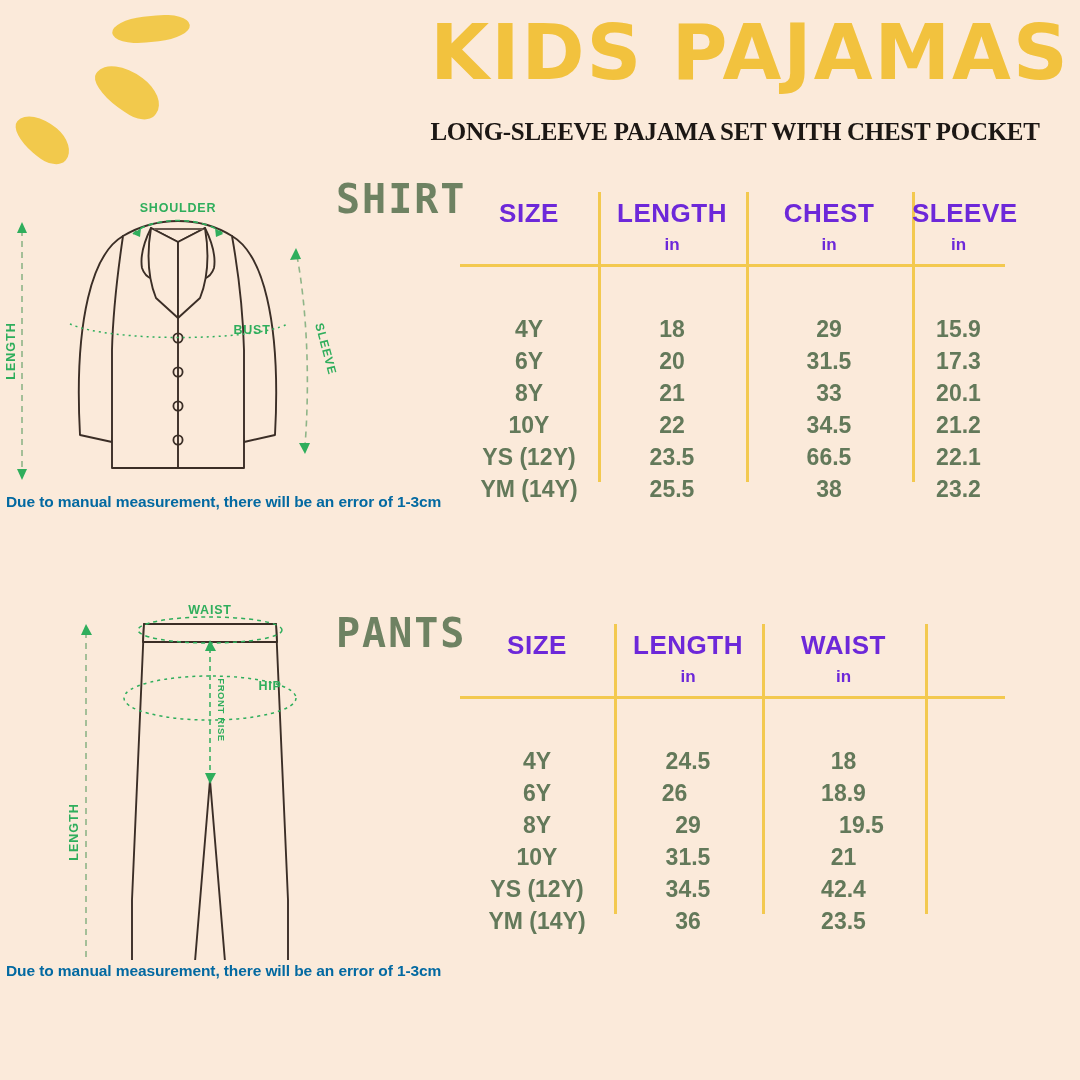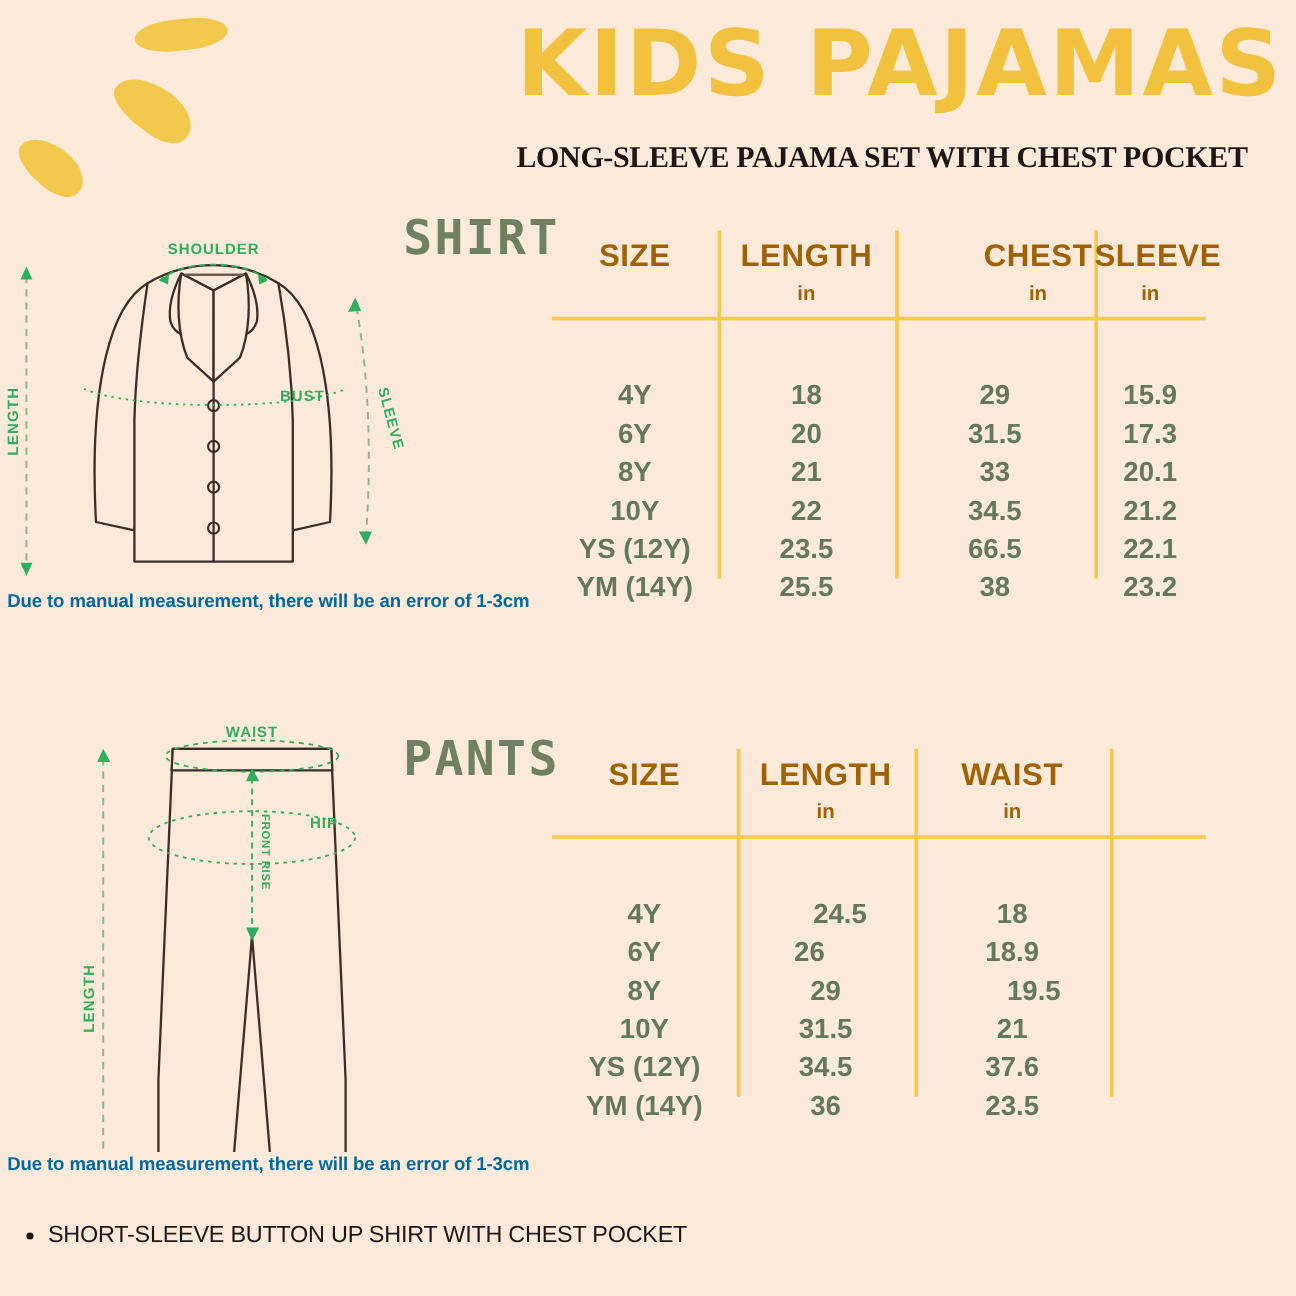--- a/index.html
+++ b/index.html
@@ -49,21 +49,21 @@
   
   .size-table { position:absolute; }
   #shirt-table { left:460px; top:192px; width:545px; height:290px; }
   #pants-table { left:460px; top:624px; width:545px; height:290px; }
 
   .vline { position:absolute; width:3px; background:#F3C94F; top:0; }
   .hline { position:absolute; height:3px; background:#F3C94F; left:0; right:0; }
 
   .col-head {
     position:absolute; text-align:center;
-    color:#a16207; font-weight:700;
+    color:#6d28d9; font-weight:700;
   }
   .col-head .name { font-size:26px; letter-spacing:0.5px; display:block; }
   .col-head .unit { font-size:17px; font-weight:600; display:block; margin-top:6px; }
 
   .cell {
     position:absolute; text-align:center;
     color:#63795A; font-weight:700; font-size:23px;
     font-family:"Liberation Sans", sans-serif;
     margin-top:38px;
   }
@@ -181,21 +181,21 @@
   <div class="vline" style="left:452px; height:290px;"></div>
   <div class="hline" style="top:72px; width:545px;"></div>
 
   <div class="col-head" style="left:0;    top:6px;  width:138px;">
     <span class="name">SIZE</span>
   </div>
   <div class="col-head" style="left:138px; top:6px; width:148px;">
     <span class="name">LENGTH</span>
     <span class="unit">in</span>
   </div>
-  <div class="col-head" style="left:286px; top:6px; width:166px;margin-left:36px;">
+  <div class="col-head" style="left:286px; top:6px; width:166px;">
     <span class="name">CHEST</span>
     <span class="unit">in</span>
   </div>
   <div class="col-head" style="left:452px; top:6px; width:93px;">
     <span class="name">SLEEVE</span>
     <span class="unit">in</span>
   </div>
 
   <div class="cell" style="left:0;    top:86px;  width:138px;">4Y</div>
   <div class="cell" style="left:138px; top:86px; width:148px;">18</div>
@@ -275,41 +275,40 @@
   <div class="col-head" style="left:154px; top:6px; width:148px;">
     <span class="name">LENGTH</span>
     <span class="unit">in</span>
   </div>
   <div class="col-head" style="left:302px; top:6px; width:163px;">
     <span class="name">WAIST</span>
     <span class="unit">in</span>
   </div>
 
   <div class="cell" style="left:0;    top:86px;  width:154px;">4Y</div>
-  <div class="cell" style="left:166px; top:86px; width:148px;">24.5</div>
+  <div class="cell" style="left:154px; top:86px; width:148px;">24.5</div>
   <div class="cell" style="left:302px; top:86px; width:163px;">18</div>
 
   <div class="cell" style="left:0;    top:118px;  width:154px;">6Y</div>
   <div class="cell" style="left:154px; top:118px; width:121px;">26</div>
   <div class="cell" style="left:302px; top:118px; width:163px;">18.9</div>
 
   <div class="cell" style="left:0;    top:150px;  width:154px;">8Y</div>
   <div class="cell" style="left:154px; top:150px; width:148px;">29</div>
   <div class="cell" style="left:302px; top:150px; width:163px;padding-left:36px;">19.5</div>
 
   <div class="cell" style="left:0;    top:182px;  width:154px;">10Y</div>
   <div class="cell" style="left:154px; top:182px; width:148px;">31.5</div>
   <div class="cell" style="left:302px; top:182px; width:163px;">21</div>
 
   <div class="cell" style="left:0;    top:214px;  width:154px;">YS (12Y)</div>
   <div class="cell" style="left:154px; top:214px; width:148px;">34.5</div>
-  <div class="cell" style="left:302px; top:214px; width:163px;">37.6</div>
+  <div class="cell" style="left:302px; top:214px; width:163px;">42.4</div>
 
   <div class="cell" style="left:0;    top:246px;  width:154px;">YM (14Y)</div>
   <div class="cell" style="left:154px; top:246px; width:148px;">36</div>
   <div class="cell" style="left:302px; top:246px; width:163px;">23.5</div>
 </div>
 
 <div class="disclaimer" id="pants-disclaimer">Due to manual measurement, there will be an error of 1-3cm</div>
 
 <ul id="feature-list">
-  <li>SHORT-SLEEVE BUTTON UP SHIRT WITH CHEST POCKET</li>
 </ul>
 
 </body></html>

